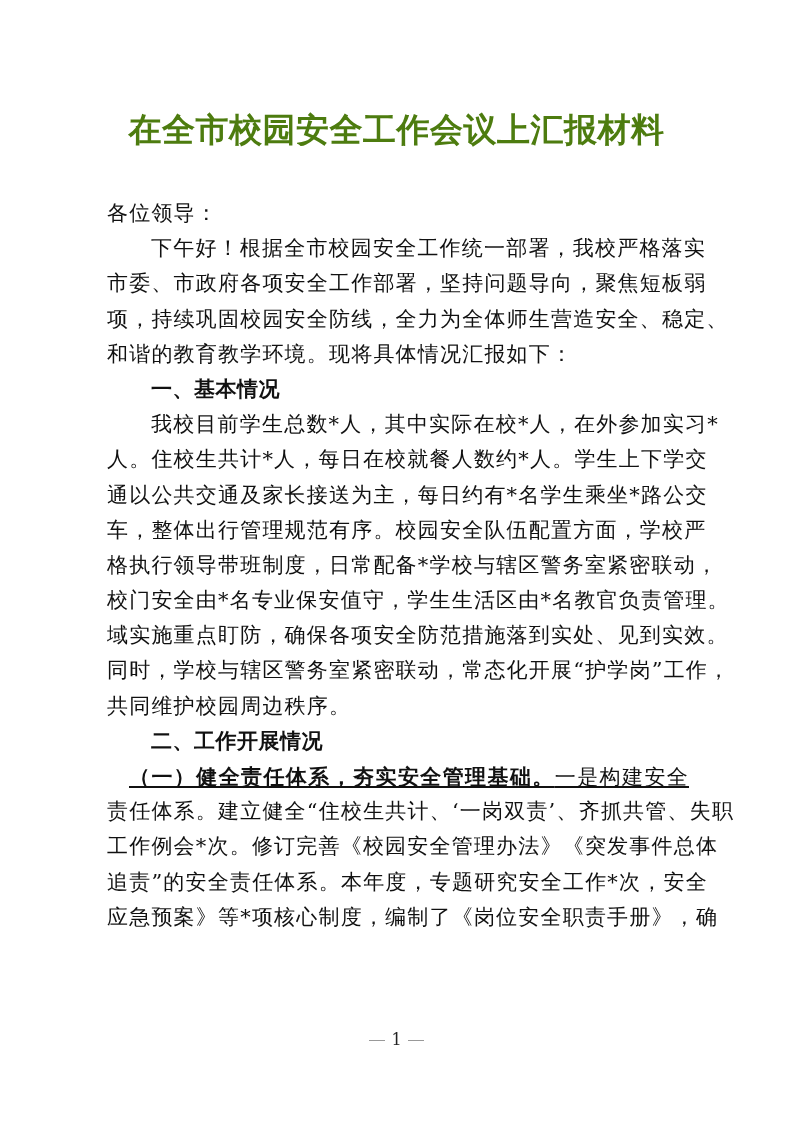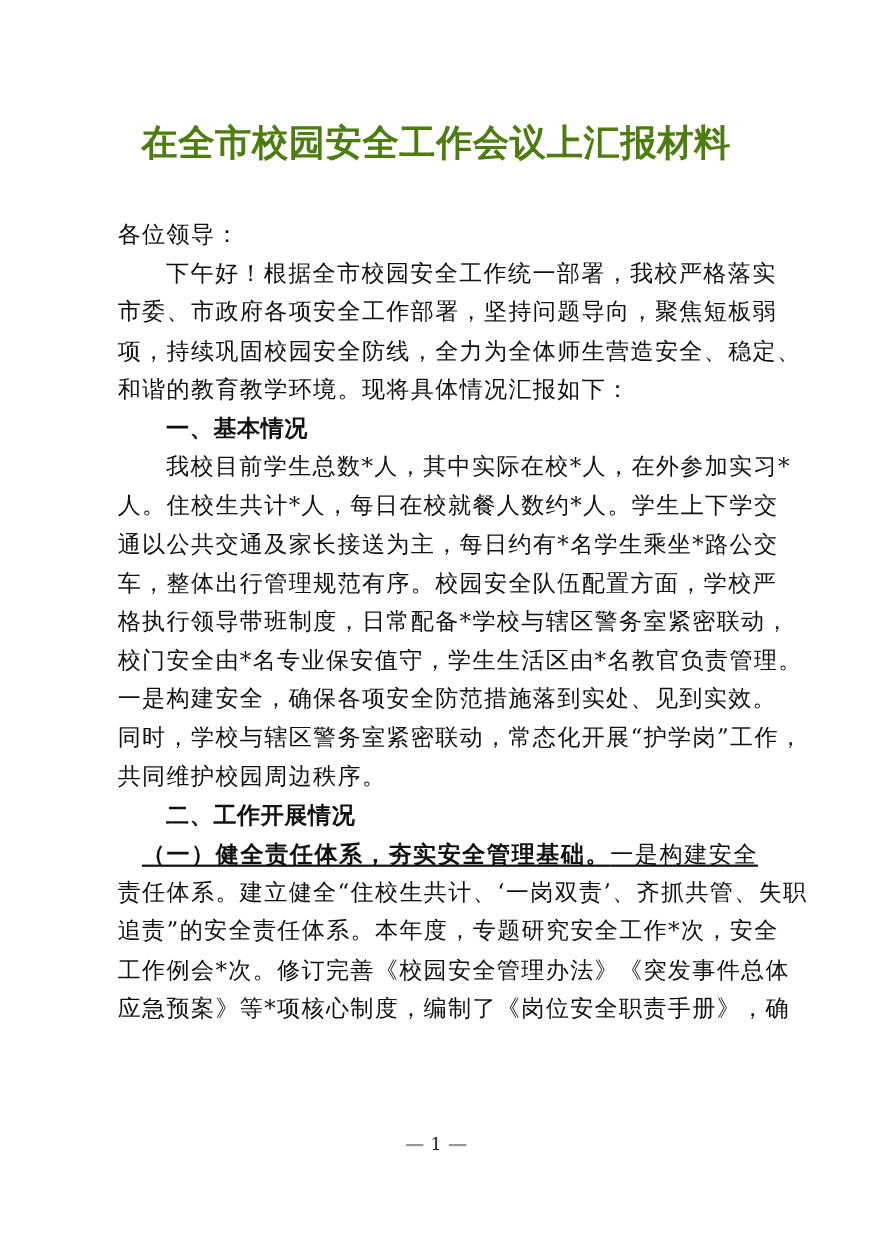--- a/index.html
+++ b/index.html
@@ -108,32 +108,32 @@
 
     <span class="line indent heading">一、基本情况</span>
 
     <div>
       <span class="line indent">我校目前学生总数*人，其中实际在校*人，在外参加实习*</span>
       <span class="line">人。住校生共计*人，每日在校就餐人数约*人。学生上下学交</span>
       <span class="line">通以公共交通及家长接送为主，每日约有*名学生乘坐*路公交</span>
       <span class="line">车，整体出行管理规范有序。校园安全队伍配置方面，学校严</span>
       <span class="line">格执行领导带班制度，日常配备*学校与辖区警务室紧密联动，</span>
       <span class="line">校门安全由*名专业保安值守，学生生活区由*名教官负责管理。</span>
-      <span class="line">一是构建安全，确保各项安全防范措施落到实处、见到实效。</span>
+      <span class="line">域实施重点盯防，确保各项安全防范措施落到实处、见到实效。</span>
       <span class="line">同时，学校与辖区警务室紧密联动，常态化开展“护学岗”工作，</span>
       <span class="line last">共同维护校园周边秩序。</span>
     </div>
 
     <span class="line indent heading">二、工作开展情况</span>
 
     <div>
       <span class="line" style="padding-left:22px;text-decoration:underline;"><span class="bold-lead">（一）健全责任体系，夯实安全管理基础。</span><span>一是构建安全</span></span>
       <span class="line">责任体系。建立健全“住校生共计、‘一岗双责’、齐抓共管、失职</span>
+      <span class="line">工作例会*次。修订完善《校园安全管理办法》《突发事件总体</span>
       <span class="line">追责”的安全责任体系。本年度，专题研究安全工作*次，安全</span>
-      <span class="line">工作例会*次。修订完善《校园安全管理办法》《突发事件总体</span>
       <span class="line">应急预案》等*项核心制度，编制了《岗位安全职责手册》，确</span>
     </div>
 
   </div>
 
   <div class="footer">
     <span class="dash"></span><span>1</span><span class="dash"></span>
   </div>
 
 </div>

